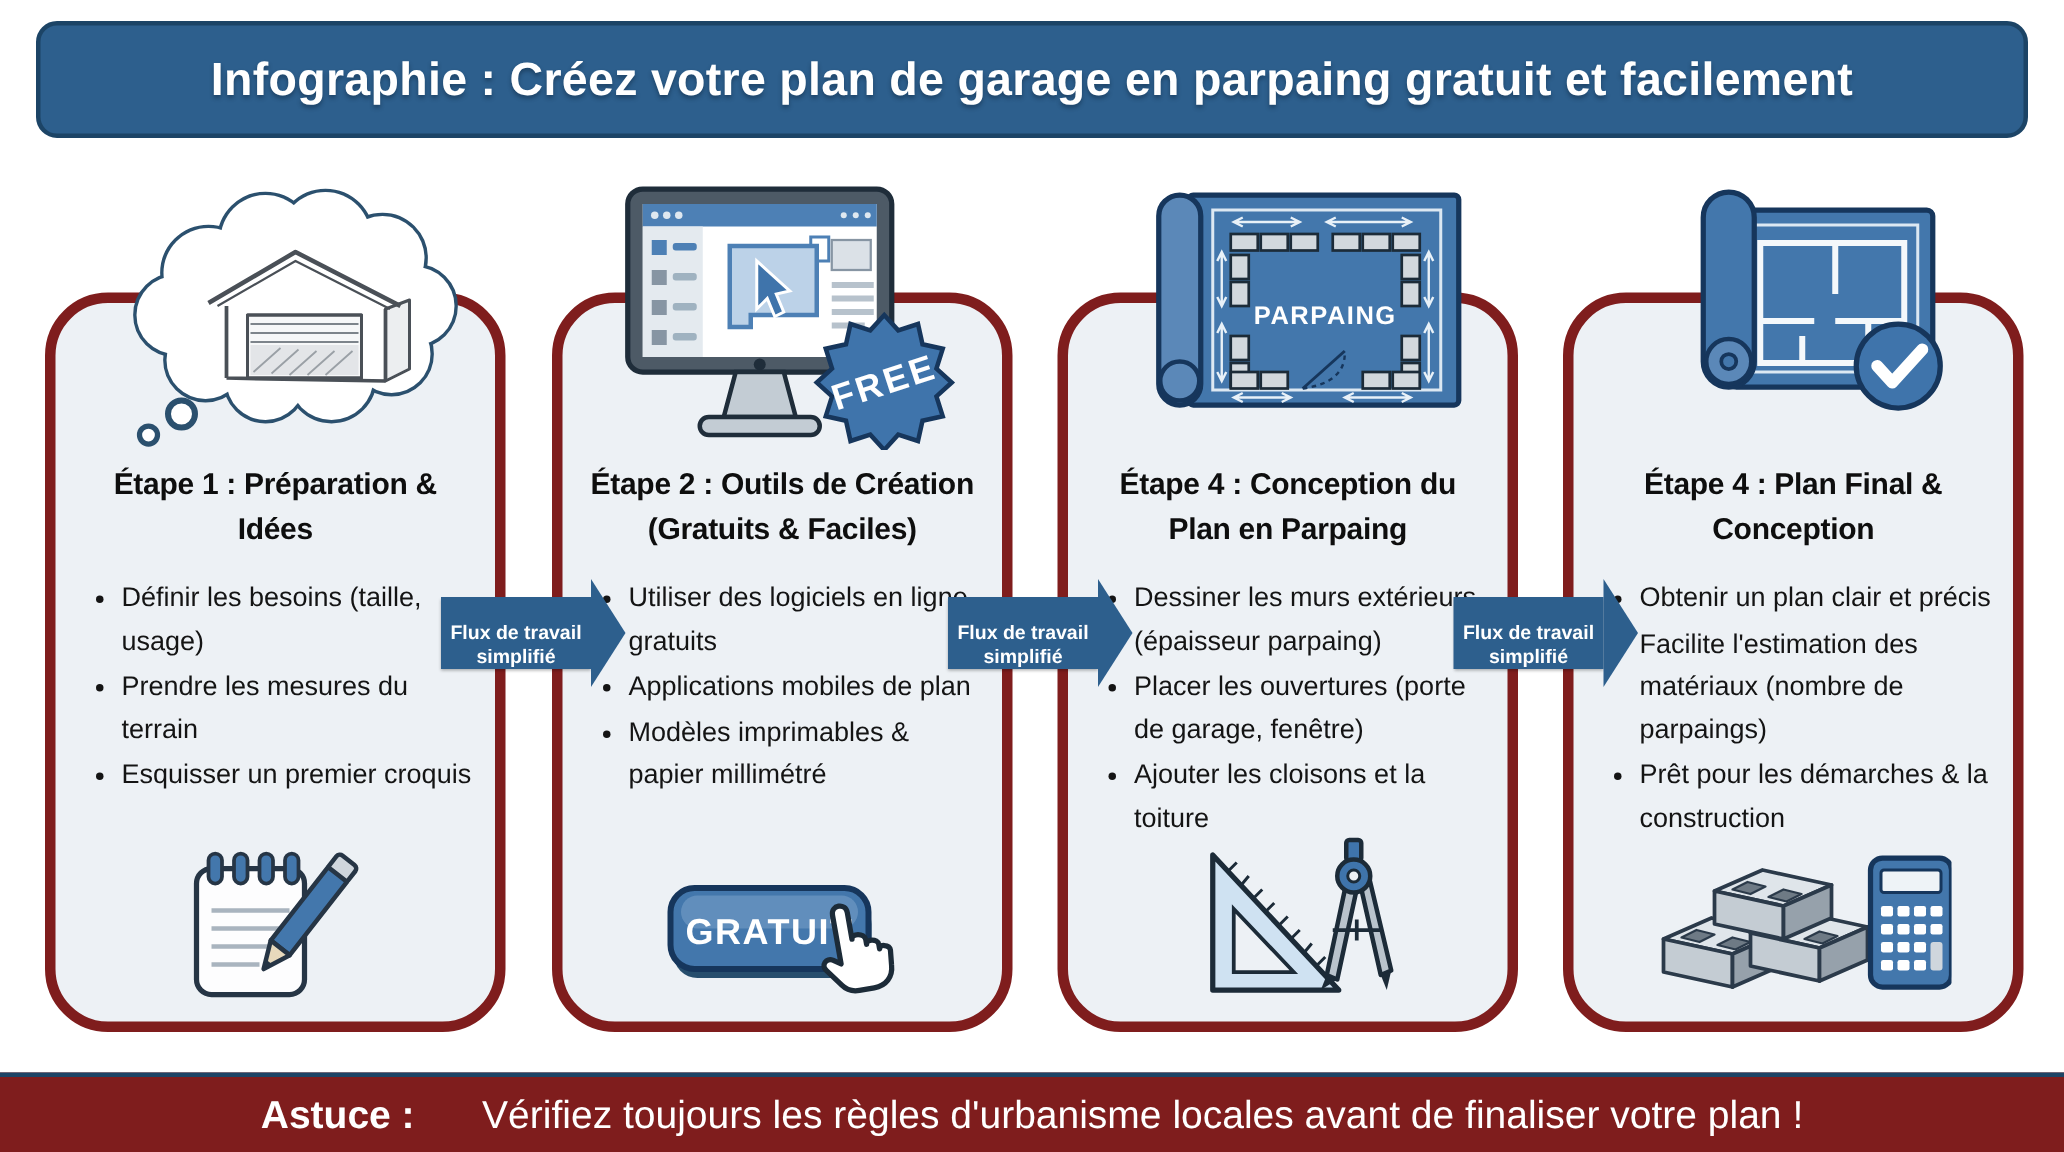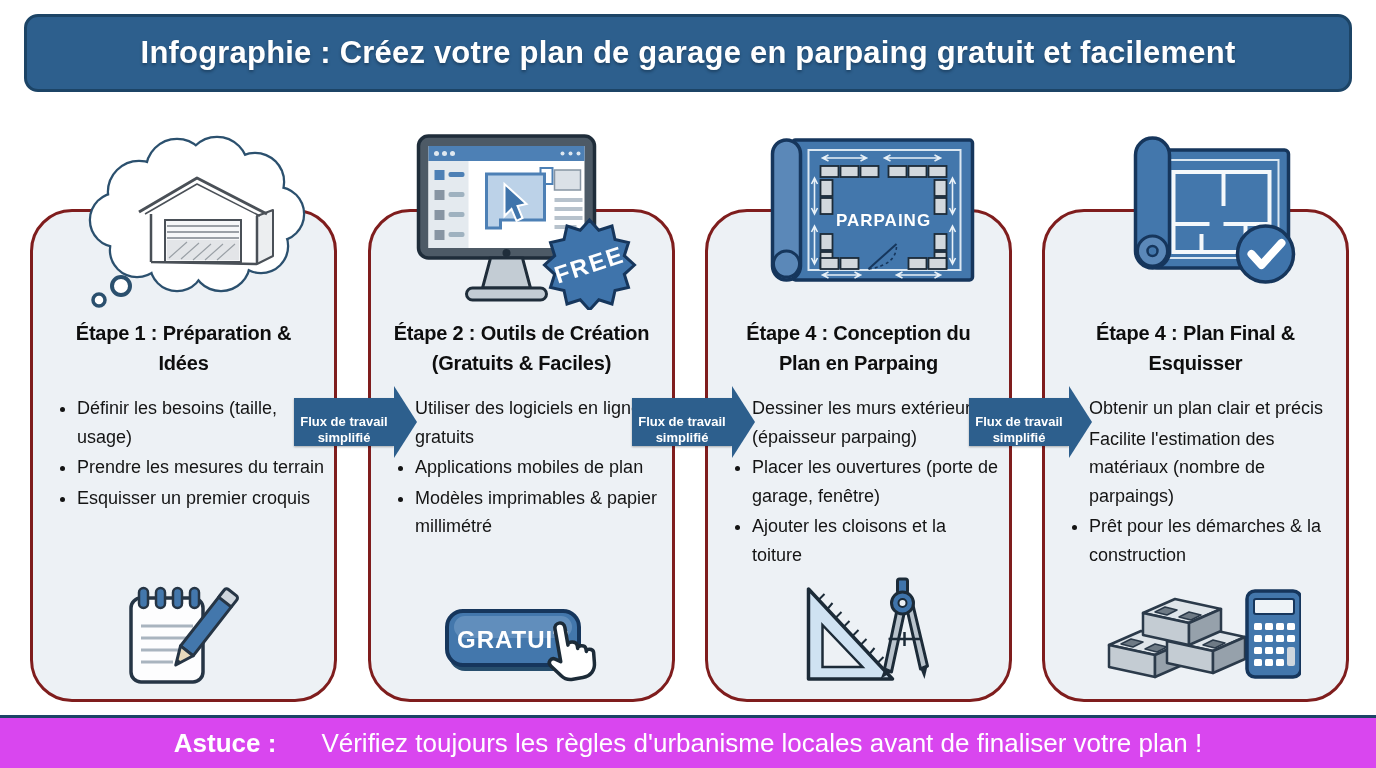--- a/index.html
+++ b/index.html
@@ -4,41 +4,41 @@
 <style>
   html,body{margin:0;padding:0;background:#ffffff;}
   .stage{position:relative;width:1376px;height:768px;background:#ffffff;overflow:hidden;
          font-family:"Liberation Sans",sans-serif;}
   
   .header{position:absolute;left:24px;right:24px;top:14px;height:72px;background:#2d5f8d;
           border:3px solid #1c4466;border-radius:14px;display:flex;align-items:center;justify-content:center;}
   .header-title{color:#ffffff;font-weight:bold;font-size:31px;letter-spacing:.2px;
           text-shadow:0 2px 3px rgba(10,30,50,.45);white-space:nowrap;}
   
-  .card{position:absolute;top:209px;width:307px;height:493px;background:#edf1f5;
-        border:3px solid #7f1d1d;border-radius:42px;box-sizing:border-box;z-index:1;}
+  .card{position:absolute;top:195px;width:307px;height:493px;background:#edf1f5;
+        border:7px solid #7f1d1d;border-radius:42px;box-sizing:border-box;z-index:1;}
   .card1{left:30px}.card2{left:368px}.card3{left:705px}.card4{left:1042px}
   .step-icon{position:absolute;top:-82px;left:50%;transform:translateX(-50%);z-index:3;}
   .card-title{margin-top:106px;text-align:center;font-weight:bold;font-size:20px;line-height:30px;
         color:#0e0e0e;letter-spacing:-.2px;}
   .card-title div{white-space:nowrap;}
   .card-bullets{margin:16px 0 0;padding:0 8px 0 44px;font-size:18px;line-height:28.5px;color:#141414;}
   .card-bullets li{margin-bottom:2px;}
   .bottom-icon{position:absolute;left:50%;transform:translateX(-50%);z-index:2;}
   .bi1{bottom:8px}.bi2{bottom:2px}.bi3{bottom:8px;margin-left:18px}.bi4{bottom:6px}
   
   .arrow{position:absolute;top:385px;height:74px;display:flex;align-items:center;z-index:5;}
   .arrow-a{left:294px}.arrow-b{left:632px}.arrow-c{left:969px}
   .arrow-box{width:100px;height:48px;background:#2d5f8d;display:flex;align-items:flex-end;justify-content:center;
         box-shadow:0 1px 2px rgba(0,0,0,.3);}
   .arrow-label{color:#ffffff;font-weight:bold;font-size:13px;line-height:16px;text-align:center;padding:0 3px;}
   .arrow-tip{width:0;height:0;border-top:36px solid transparent;border-bottom:36px solid transparent;
         border-left:23px solid #2d5f8d;}
   
-  .footer{position:absolute;left:0;right:0;bottom:0;height:50px;background:#d946ef;border-top:3px solid #1c4466;
+  .footer{position:absolute;left:0;right:0;bottom:0;height:50px;background:#7f1d1d;border-top:3px solid #1c4466;
         display:flex;align-items:center;justify-content:center;color:#fff;font-size:26px;gap:36px;}
   .footer .prefix{font-weight:bold;margin-right:9px;}
   svg text{font-family:"Liberation Sans",sans-serif;font-weight:bold;fill:#ffffff;}
 </style>
 </head>
 <body>
 
 <div class="stage">
 
   <div class="header">
@@ -266,21 +266,21 @@
           <path d="M140,42 V76 M90,94 H126 M140,94 H186 M118,122 V104 M162,94 V110"></path>
         </g>
         <g>
           <circle cx="182" cy="124" r="28" fill="#3f74ab" stroke="#16365c" stroke-width="3.5"></circle>
           <path d="M168,124 l10,11 l20,-22" stroke="#ffffff" stroke-width="8" fill="none" stroke-linecap="round" stroke-linejoin="round"></path>
         </g>
       </svg>
     </div>
     <div class="card-title">
       <div>Étape 4 : Plan Final &amp;</div>
-      <div>Esquisser</div>
+      <div>Conception</div>
     </div>
     <ul class="card-bullets">
       <li>Obtenir un plan clair et précis</li>
       <li>Facilite l'estimation des matériaux (nombre de parpaings)</li>
       <li>Prêt pour les démarches &amp; la construction</li>
     </ul>
     <div class="bottom-icon bi4">
       <svg width="210" height="110" viewBox="0 0 210 110">
         <g stroke="#2b3a4a" stroke-width="2.5" stroke-linejoin="round">
           <polygon points="18,66 50,52 96,62 64,76" fill="#dfe5ea"></polygon>

